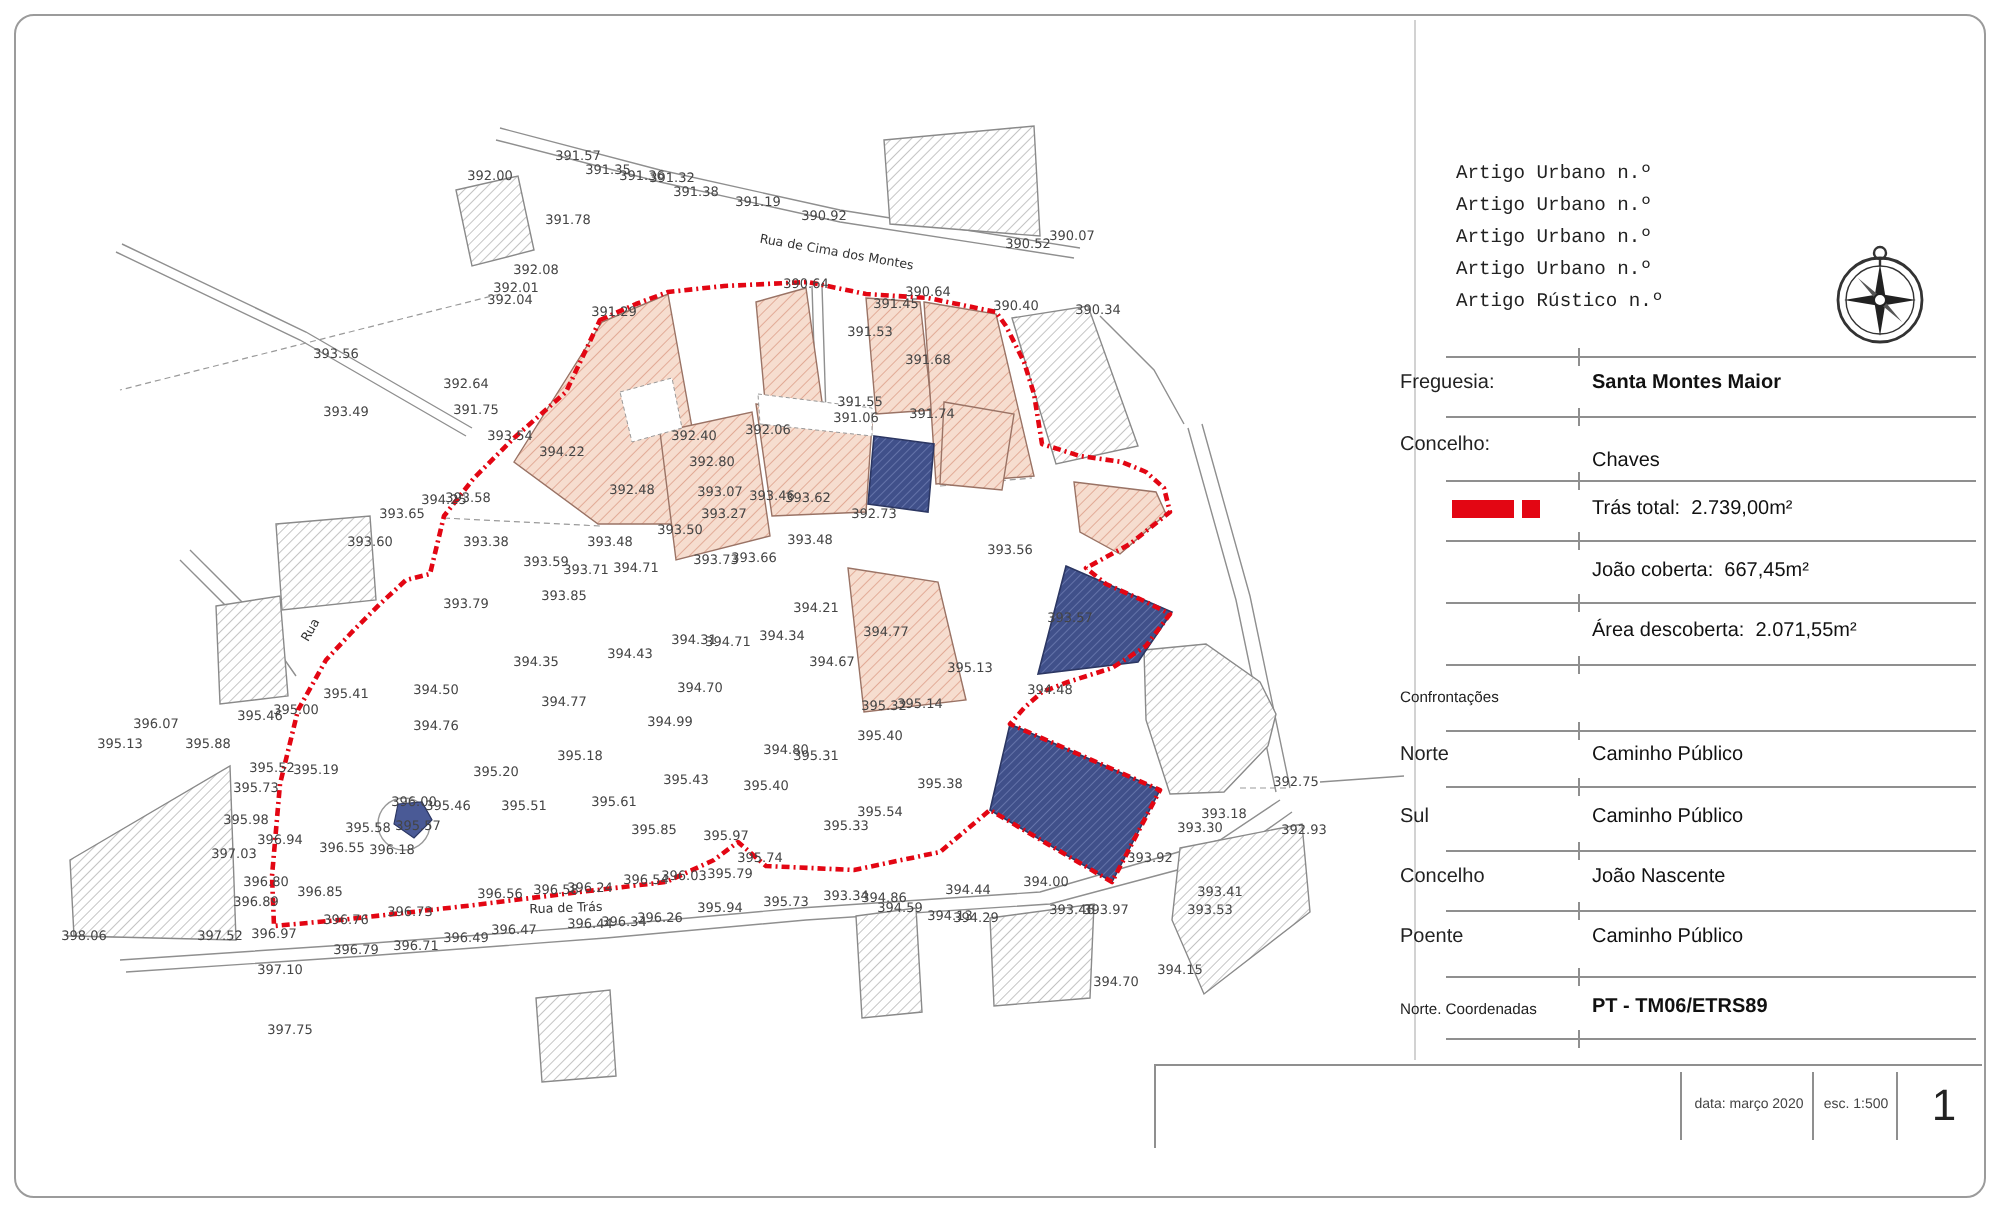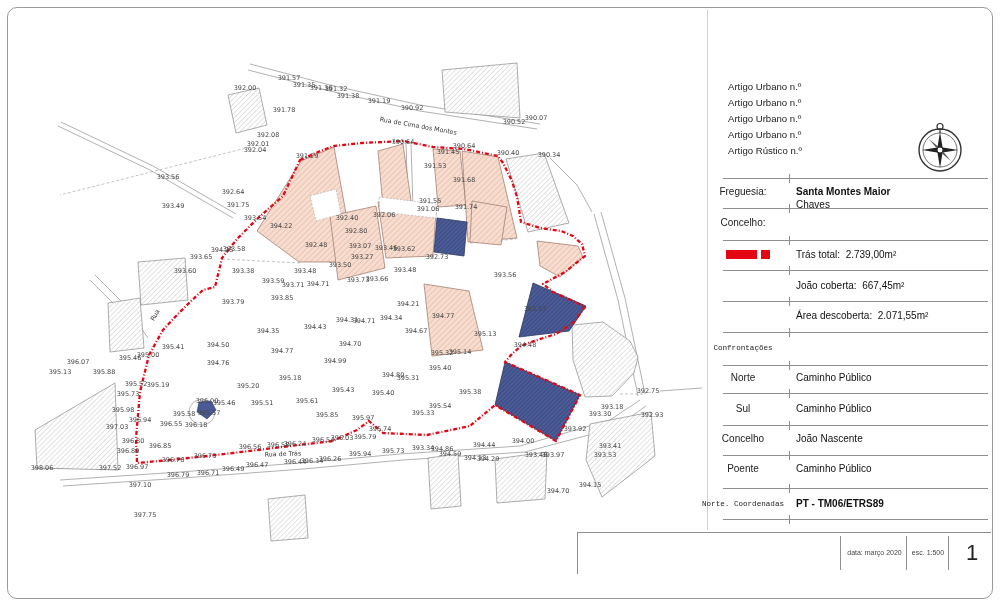--- a/index.html
+++ b/index.html
@@ -14,27 +14,27 @@
   .salmon{fill:url(#hatchS);stroke:#9a7365;stroke-width:0.7;}
   .cut{fill:#fff;stroke:#999;stroke-width:0.5;stroke-dasharray:2 1.5;}
   .blue{fill:url(#hatchB);stroke:#2c3763;stroke-width:0.8;}
   .boundary{fill:none;stroke:#e30613;stroke-width:2.3;stroke-dasharray:4 2 1 2;stroke-linejoin:round;}
   .elev{font:6.5px "DejaVu Sans",sans-serif;fill:#454545;text-anchor:middle;}
   .street{font:6.3px "DejaVu Sans",sans-serif;fill:#333;text-anchor:middle;}
   .wellc{fill:none;stroke:#9a9a9a;stroke-width:0.7;}
   .wellp{fill:#4a5a96;stroke:#2c3763;stroke-width:0.6;}
   
   .vdiv{position:absolute;left:707px;top:10px;width:1px;height:520px;background:#d2d2d2;}
-  .artigos{position:absolute;left:728px;top:79px;font-size:9.6px;line-height:16px;color:#222;}
+  .artigos{position:absolute;left:728px;top:79px;font-size:9.6px;line-height:16px;color:#222;font-family:Liberation Mono, monospace;}
   .hr{position:absolute;left:723px;width:265px;height:1px;background:#8f8f8f;}
   .tick{position:absolute;left:789px;width:1px;height:9px;background:#8f8f8f;}
-  .lbl{position:absolute;left:700px;width:86px;text-align:center;font-size:10px;color:#222;}
+  .lbl{position:absolute;left:700px;width:86px;text-align:left;font-size:10px;color:#222;}
   .val{position:absolute;left:796px;font-size:10px;color:#111;}
   .b{font-weight:bold;}
-  .small{font-size:7.6px;font-family:Liberation Mono, monospace;}
+  .small{font-size:7.6px;}
   .swatch{position:absolute;left:726px;top:250px;width:44px;height:9px;
           background:linear-gradient(90deg,#e30613 0 70%,#fff 70% 80%,#e30613 80%);}
   
   .tb{position:absolute;left:577px;top:532px;width:413px;height:41px;border-top:1px solid #8f8f8f;border-left:1px solid #8f8f8f;}
   .tb .sep{position:absolute;top:3px;width:1px;height:34px;background:#8f8f8f;}
   .tb-title{position:absolute;left:14px;top:13px;font-size:11.5px;letter-spacing:1.5px;color:#3c3c3c;}
   .tb-date{position:absolute;left:265px;top:16px;width:63px;text-align:center;font-size:7px;color:#444;}
   .tb-scale{position:absolute;left:330px;top:16px;width:40px;text-align:center;font-size:7px;color:#444;}
   .tb-num{position:absolute;left:375px;top:7px;width:38px;text-align:center;font-size:22px;color:#222;}
   .compass{position:absolute;left:912px;top:120px;}
@@ -326,21 +326,21 @@
   <div class="tick" style="top:389px"></div>
   <div class="tick" style="top:421px"></div>
   <div class="tick" style="top:451px"></div>
   <div class="tick" style="top:484px"></div>
   <div class="tick" style="top:515px"></div>
 
   <div class="lbl" style="top:186px">Freguesia:</div>
   <div class="val b" style="top:186px">Santa Montes Maior</div>
 
   <div class="lbl" style="top:217px">Concelho:</div>
-  <div class="val" style="top:199px">Chaves</div>
+  <div class="val" style="top:225px">Chaves</div>
 
   <div class="swatch"></div>
   <div class="val" style="top:249px">
     <span>Trás total:</span>&nbsp;
     <span>2.739,00m²</span>
   </div>
   <div class="val" style="top:280px">
     <span>João coberta:</span>&nbsp;
     <span>667,45m²</span>
   </div>

